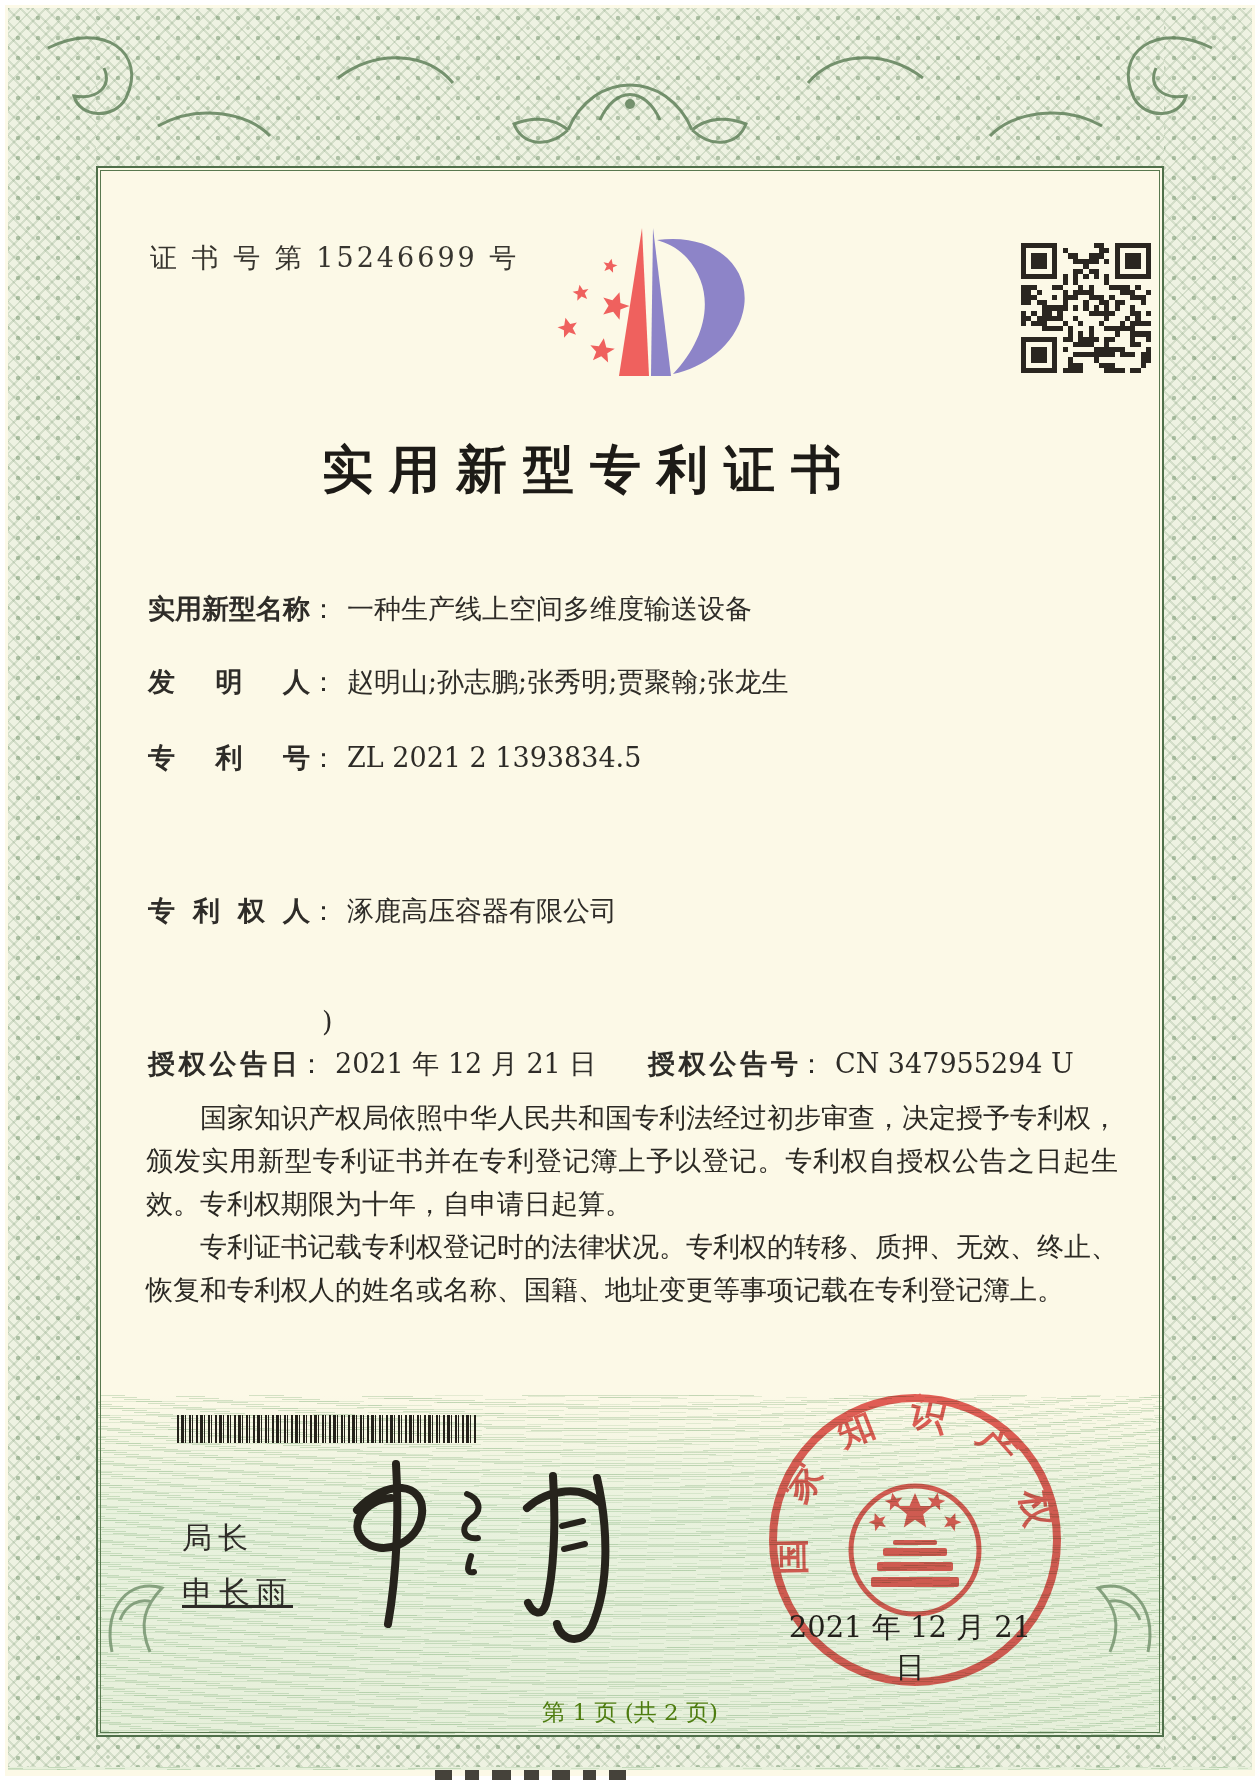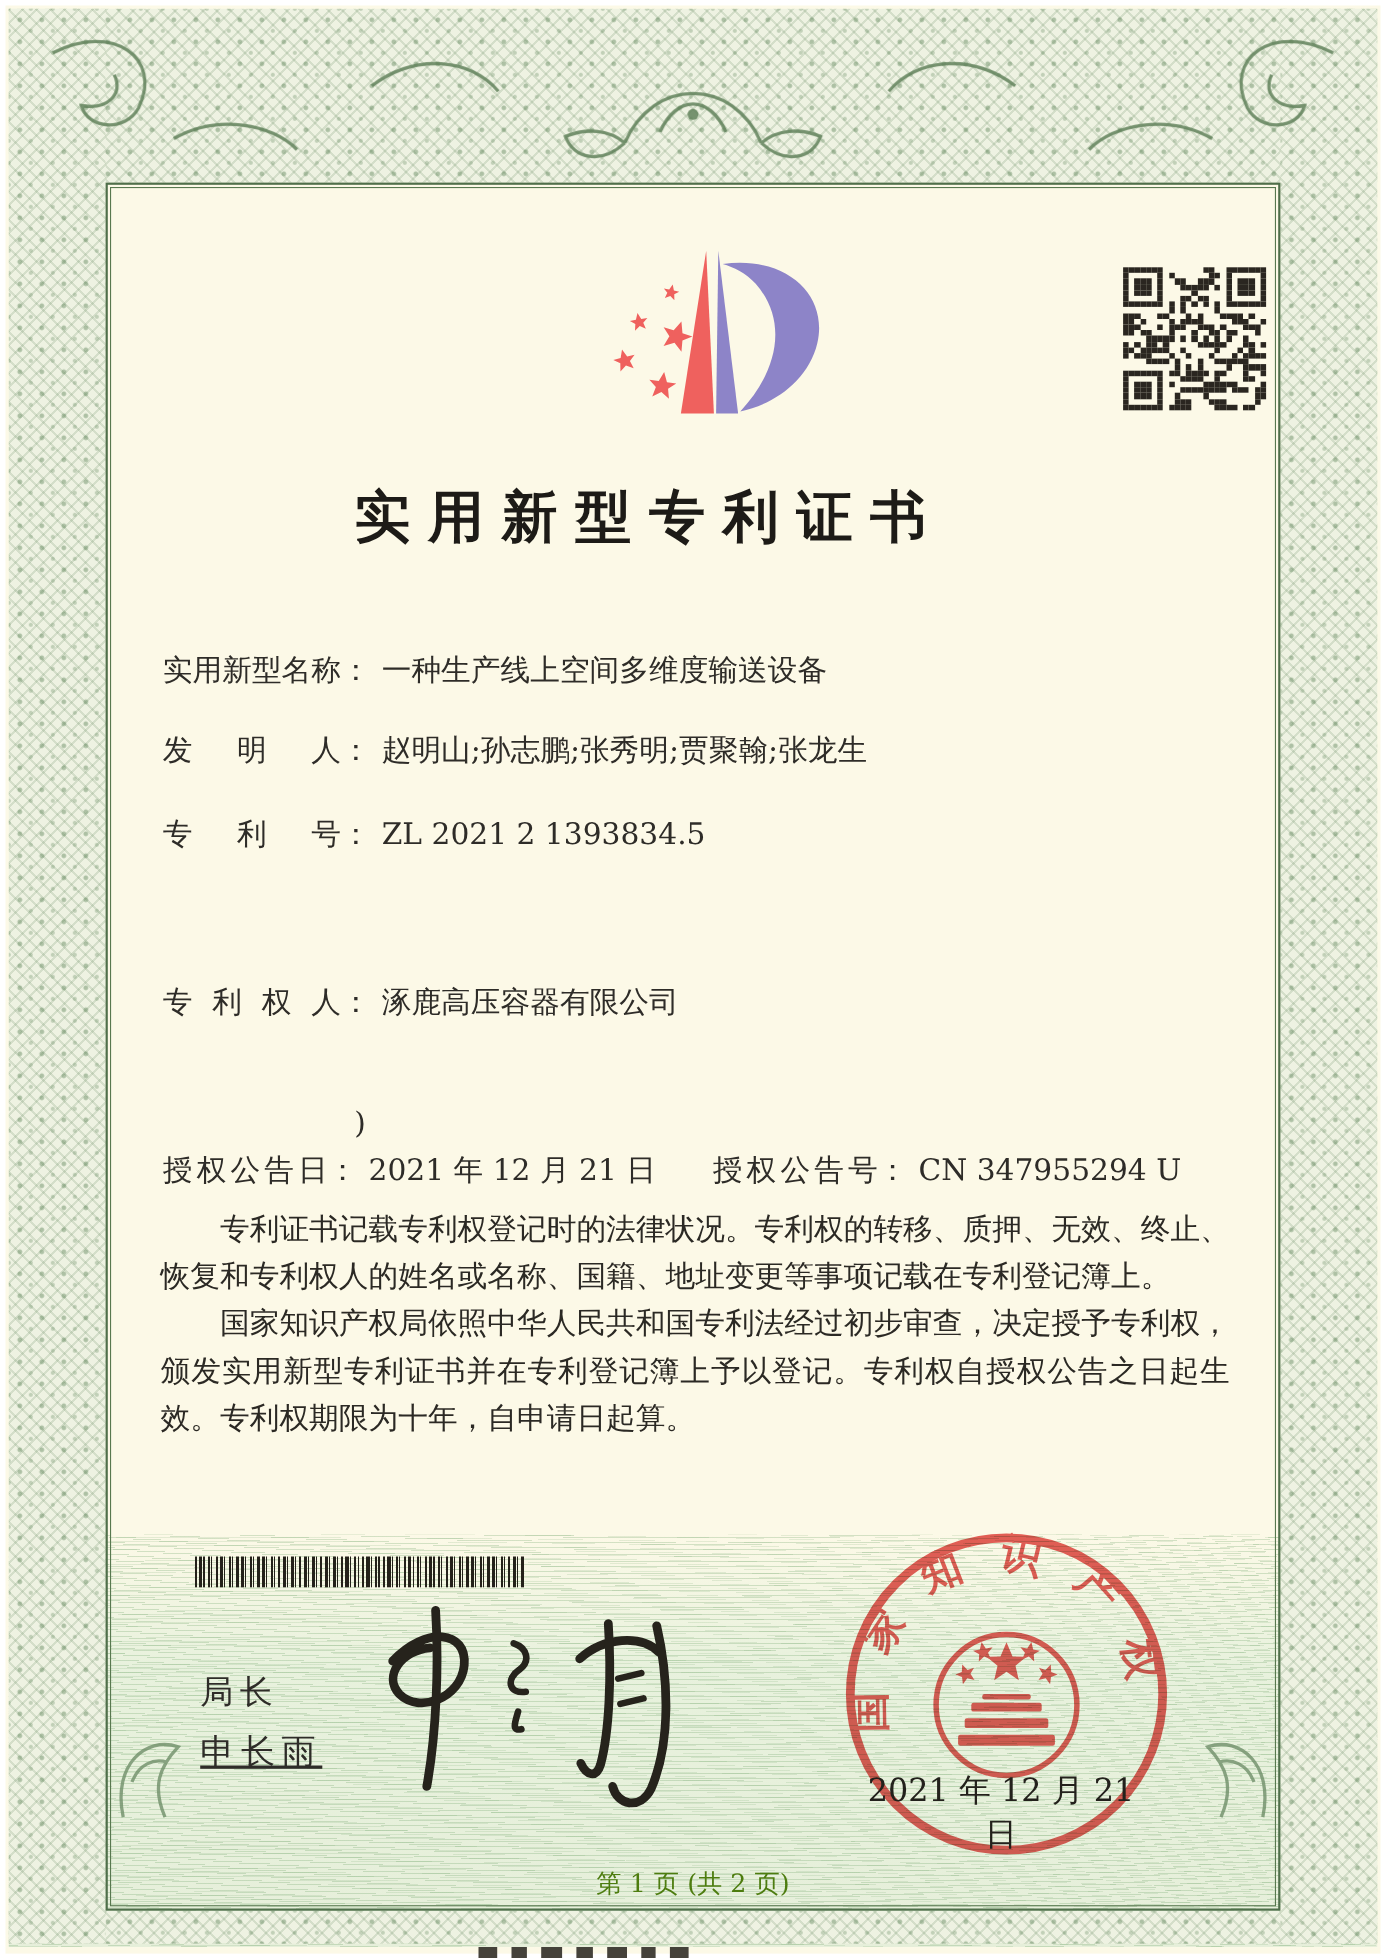--- a/index.html
+++ b/index.html
@@ -39,21 +39,21 @@
   .qr{position:absolute;left:1021px;top:243px;width:130px;height:130px;z-index:4;
       display:grid;grid-template-columns:repeat(25,1fr);grid-template-rows:repeat(25,1fr);}
   .qr div{background:transparent;}
   .qr div.on{background:#2a2620;}
 
   .title{position:absolute;left:0;top:436px;width:100%;text-align:center;z-index:4;
          font-size:51px;font-weight:900;letter-spacing:16px;color:#1d1b17;transform:translateX(-40px);}
 
   
   .row{position:absolute;left:148px;z-index:4;font-size:27px;color:#2e2c28;white-space:nowrap;}
-  .row-label{display:inline-block;width:162px;text-align:justify;text-align-last:justify;vertical-align:top;}
+  .row-label{display:inline-block;width:162px;text-align:justify;text-align-last:justify;vertical-align:top;font-weight:bold;}
   .row-label.w5{width:150px;}
   .row-colon{display:inline-block;margin-right:10px;}
   .row-value{display:inline-block;}
   .addr-line2{position:absolute;left:322px;top:1006px;z-index:4;font-size:27px;}
 
   .grant-right{position:absolute;left:648px;top:1046px;z-index:4;font-size:27px;white-space:nowrap;}
 
   
   .body-text{position:absolute;left:146px;top:1096px;width:972px;z-index:4;
              font-size:27px;line-height:43px;text-align:justify;color:#2b2924;}
@@ -115,20 +115,21 @@
   <svg class="flourish" style="left:1090px;top:1560px;width:70px;height:100px" viewBox="0 0 70 100">
     <g transform="translate(70,0) scale(-1,1)">
       <path d="M12,92 C2,45 32,18 62,28 C45,46 38,64 50,92 M20,60 C26,44 40,38 52,42" fill="none" stroke="#6f8f69" stroke-width="3" opacity="0.8"></path>
     </g>
   </svg>
 
   <div class="frame-outer">
     <div class="frame-inner"></div>
   </div>
 
+  <div class="cert-number">证 书 号 第 15246699 号</div>
 
   <svg class="logo" viewBox="0 0 230 185">
     <defs>
       <path id="star" d="M0,-10 L2.9,-3.2 L9.5,-3.1 L4.3,1.2 L5.9,8.1 L0,4.1 L-5.9,8.1 L-4.3,1.2 L-9.5,-3.1 L-2.9,-3.2 Z"></path>
     </defs>
     <g fill="#ef615e">
       <use href="#star" transform="translate(65,68) rotate(12) scale(0.75)"></use>
       <use href="#star" transform="translate(36,95) rotate(-10) scale(0.85)"></use>
       <use href="#star" transform="translate(70,108) rotate(18) scale(1.45)"></use>
       <use href="#star" transform="translate(23,130) rotate(-14) scale(1.05)"></use>
@@ -784,22 +785,22 @@
   <div class="addr-line2">)</div>
 
   <div class="row" style="top:1046px">
     <span class="row-label w5">授权公告日</span><span class="row-colon">：</span><span class="row-value">2021 年 12 月 21 日</span>
   </div>
   <div class="grant-right">
     <span class="row-label w5">授权公告号</span><span class="row-colon">：</span><span class="row-value">CN 347955294 U</span>
   </div>
 
   <div class="body-text">
+    <p>国家知识产权局依照中华人民共和国专利法经过初步审查，决定授予专利权，颁发实用新型专利证书并在专利登记簿上予以登记。专利权自授权公告之日起生效。专利权期限为十年，自申请日起算。</p>
     <p>专利证书记载专利权登记时的法律状况。专利权的转移、质押、无效、终止、恢复和专利权人的姓名或名称、国籍、地址变更等事项记载在专利登记簿上。</p>
-    <p>国家知识产权局依照中华人民共和国专利法经过初步审查，决定授予专利权，颁发实用新型专利证书并在专利登记簿上予以登记。专利权自授权公告之日起生效。专利权期限为十年，自申请日起算。</p>
   </div>
 
   <div class="barcode"></div>
 
   <div class="officer-title">局长</div>
   <div class="officer-name">申长雨</div>
 
   <svg class="signature" viewBox="0 0 370 195">
     <g fill="none" stroke="#26231c" stroke-width="8" stroke-linecap="round" stroke-linejoin="round">
       <path d="M62,58 C92,26 130,30 127,62 C124,92 86,106 68,88 C53,72 70,48 96,46"></path>

